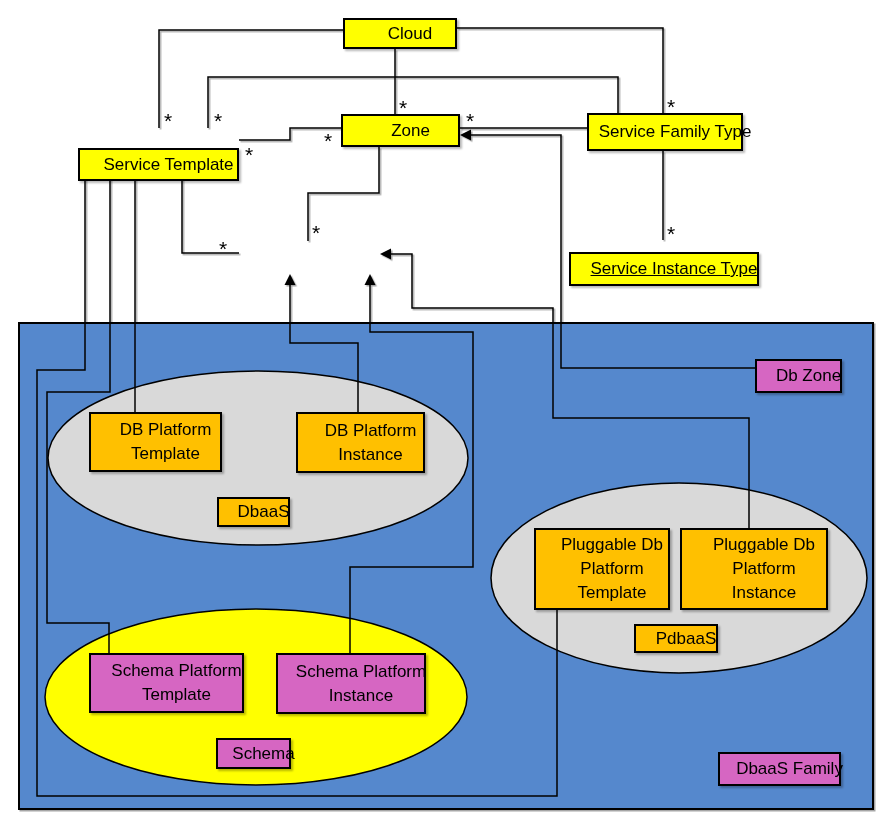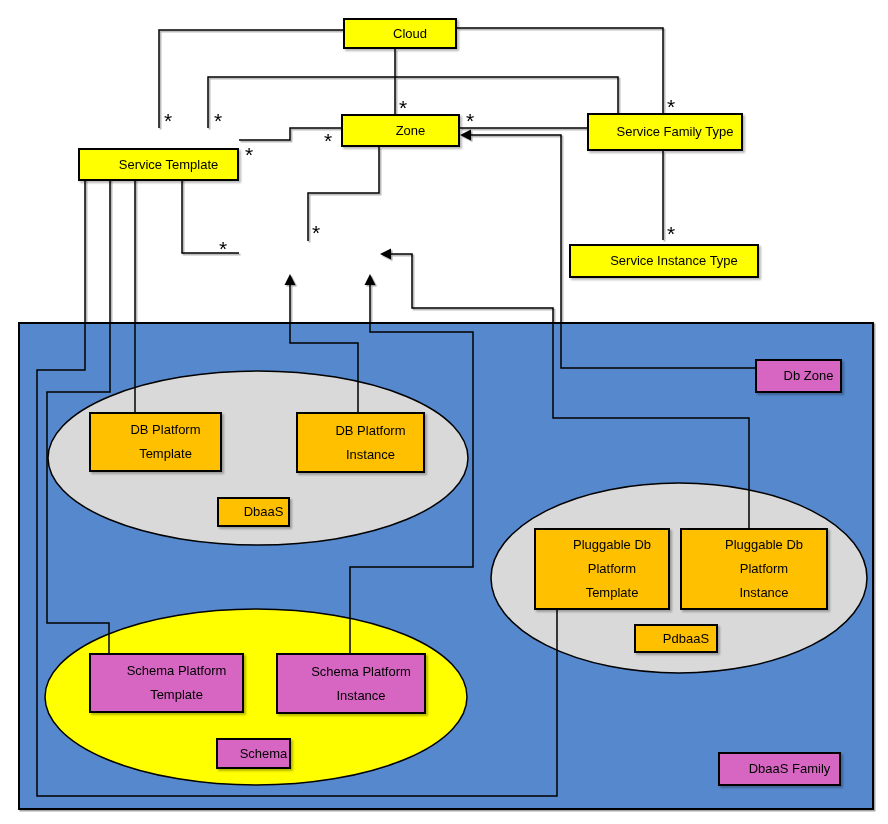--- a/index.html
+++ b/index.html
@@ -4,21 +4,21 @@
 <style>
   html,body{margin:0;padding:0;background:#ffffff;}
   #stage{
     position:relative;width:888px;height:824px;background:#ffffff;overflow:hidden;
     font-family:"Liberation Sans", sans-serif;
   }
   #diagram-svg{position:absolute;left:0;top:0;}
   .node{
     position:absolute;display:flex;flex-direction:column;align-items:center;justify-content:center;
     border:2px solid #000;box-sizing:border-box;text-align:center;color:#000;
-    font-size:13px;line-height:24px;box-shadow:2px 2px 2px rgba(0,0,0,0.28);padding-left:20px;
+    font-size:17px;line-height:24px;box-shadow:2px 2px 2px rgba(0,0,0,0.28);padding-left:20px;
   }
   .node span{display:block;white-space:nowrap;}
   .yellow{background:#ffff00;}
   .orange{background:#ffc000;}
   .pink{background:#d666c2;}
   .edge{fill:none;stroke:#000;stroke-width:1.5;}
   .arrowhead{fill:#000;stroke:none;}
   .star{font-family:"Liberation Sans",sans-serif;font-size:21px;fill:#000;}
 </style>
 </head>
@@ -90,21 +90,21 @@
   </div>
   <div class="node yellow" style="left:78px;top:128px;width:161px;height:33px;margin-top:20px;">
     <span>Service Template</span>
   </div>
   <div class="node yellow" style="left:341px;top:114px;width:119px;height:33px;">
     <span>Zone</span>
   </div>
   <div class="node yellow" style="left:587px;top:113px;width:156px;height:38px;">
     <span>Service Family Type</span>
   </div>
-  <div class="node yellow" style="left:569px;top:244px;width:190px;height:34px;">
+  <div class="node yellow" style="left:569px;top:252px;width:190px;height:34px;text-decoration:underline;">
     <span>Service Instance Type</span>
   </div>
 
   <div class="node pink" style="left:755px;top:347px;width:87px;height:34px;margin-top:12px;">
     <span>Db Zone</span>
   </div>
   <div class="node pink" style="left:718px;top:752px;width:123px;height:34px;">
     <span>DbaaS Family</span>
   </div>
 

